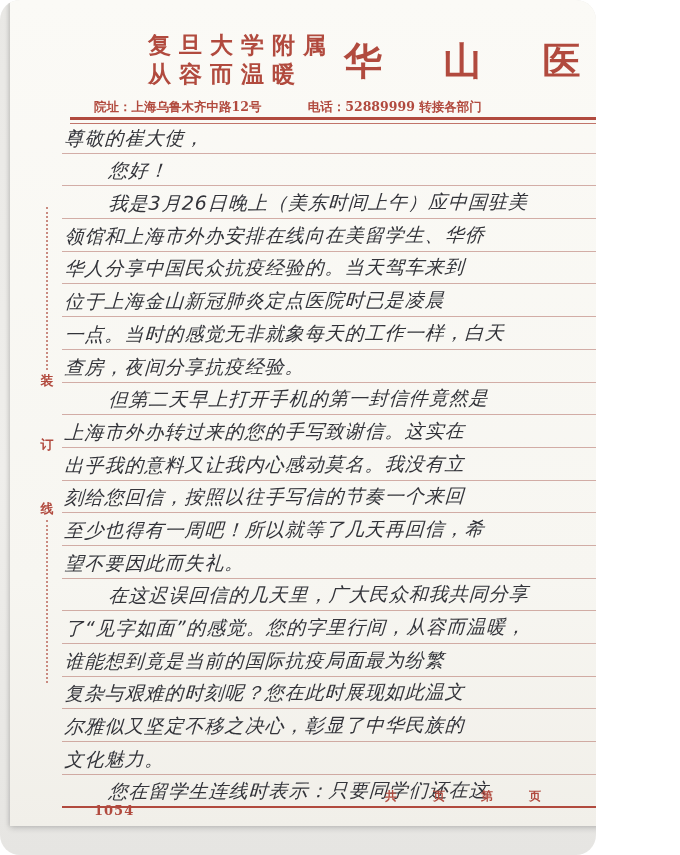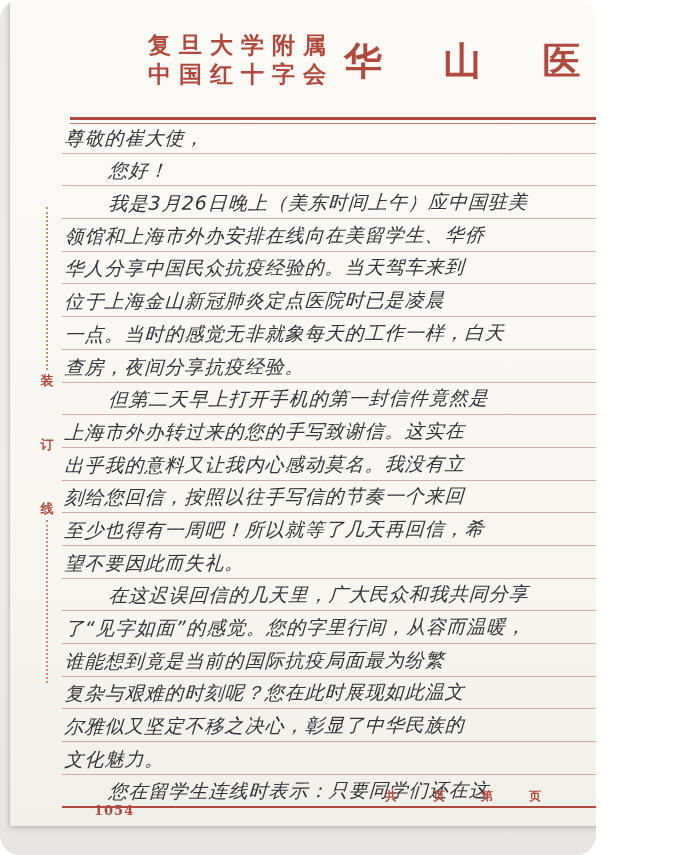--- a/index.html
+++ b/index.html
@@ -67,24 +67,28 @@
   }
 </style>
 </head>
 <body>
 
 <div class="stage">
   <div class="paper">
 
     <div class="org-block">
       <div>复旦大学附属</div>
-      <div>中国红十字会</div>
+      <div>从容而温暖</div>
     </div>
     <div class="hospital-name">华 山 医 院</div>
 
+    <div class="info-line">
+      <span>院址：上海乌鲁木齐中路12号</span>
+      <span class="phone">电话：52889999 转接各部门</span>
+    </div>
 
     <div class="rule-thick"></div>
     <div class="rule-thin"></div>
 
     <div class="binding">
       <div class="dots"></div>
       <div class="bchar">装</div>
       <div class="gap"></div>
       <div class="bchar">订</div>
       <div class="gap"></div>

